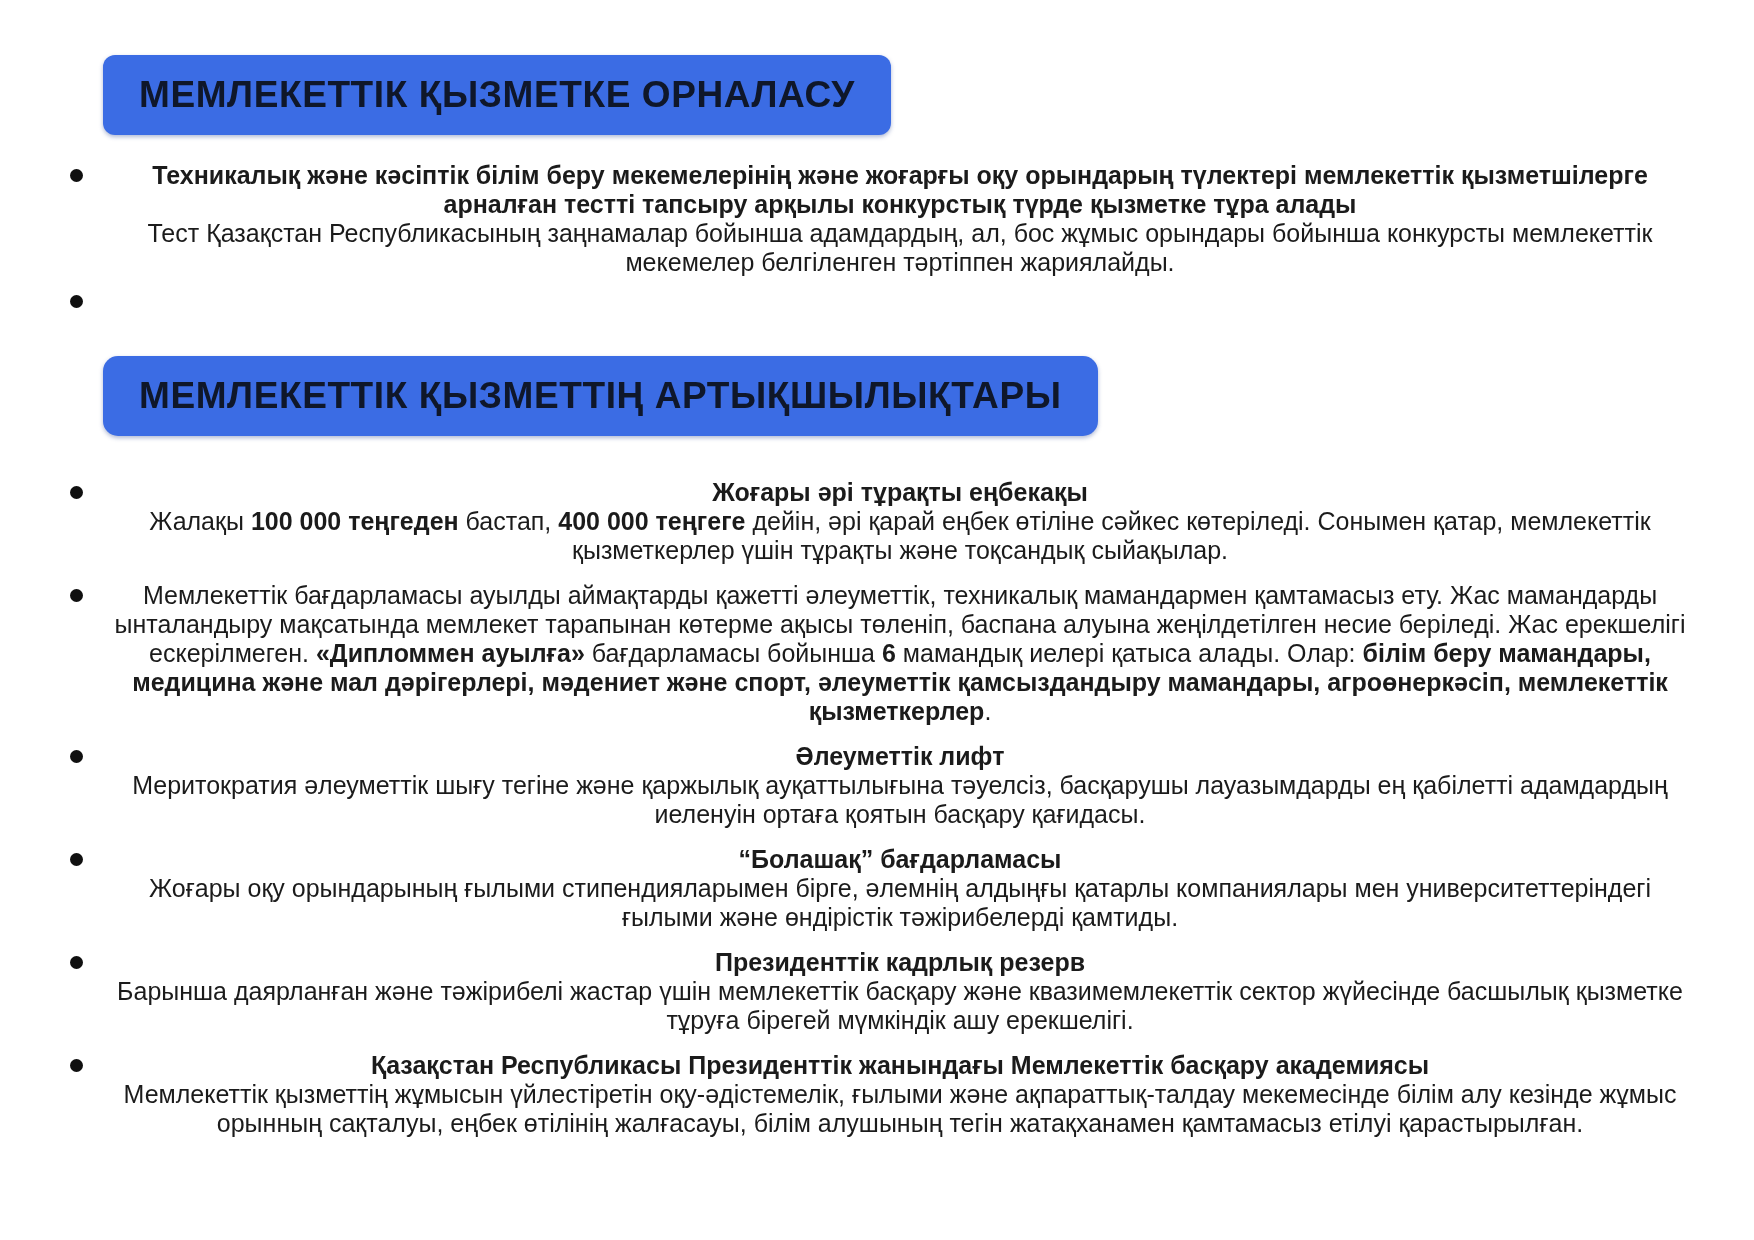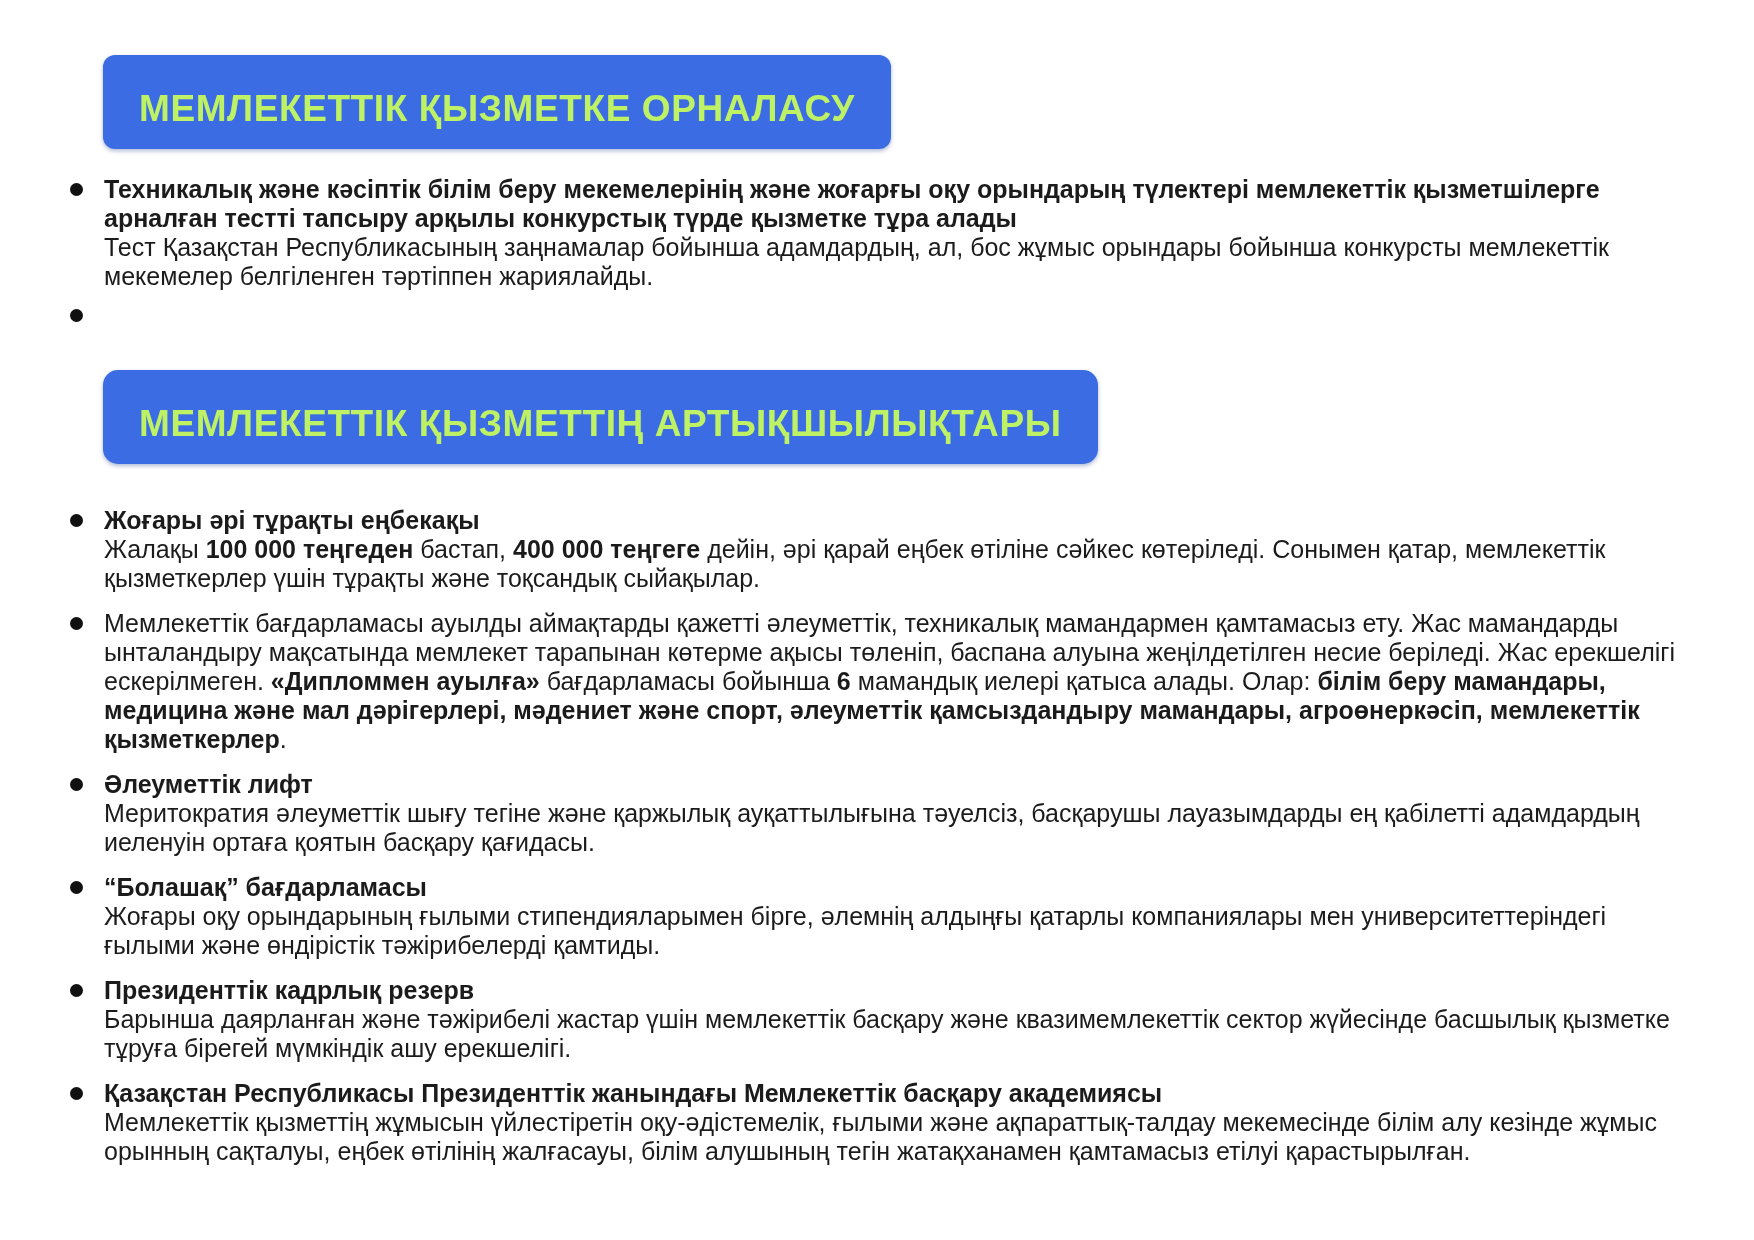--- a/index.html
+++ b/index.html
@@ -14,37 +14,38 @@
   }
   .page {
     box-sizing: border-box;
     width: 1754px;
     height: 1240px;
     padding: 55px 58px 20px 70px;
   }
   .banner {
     display: inline-block;
     background: var(--accent, #3b6ce4);
-    color: #bef264;
+    color: #0f172a;
     font-weight: 700;
     font-size: 37px;
     line-height: 1;
     letter-spacing: 0.6px;
-    padding: 35px 36px 22px 36px;
+    padding: 21px 36px 22px 36px;
     border-radius: 12px;
     box-shadow: 0 2px 4px rgba(25, 55, 135, 0.35);
     white-space: nowrap;
   }
   .section-employment .banner { margin: 0 0 26px 33px; }
   .section-advantages .banner { margin: 38px 0 42px 33px; border-radius: 15px; }
   ul.bullets {
     list-style: none;
     margin: 0;
     padding: 0;
     max-width: 1640px;
+    text-align: center;
   }
   ul.bullets > li {
     display: flex;
     align-items: flex-start;
     margin-bottom: 16px;
   }
   .section-employment ul.bullets > li { margin-bottom: 10px; }
   .dot {
     flex: none;
     width: 13px;

